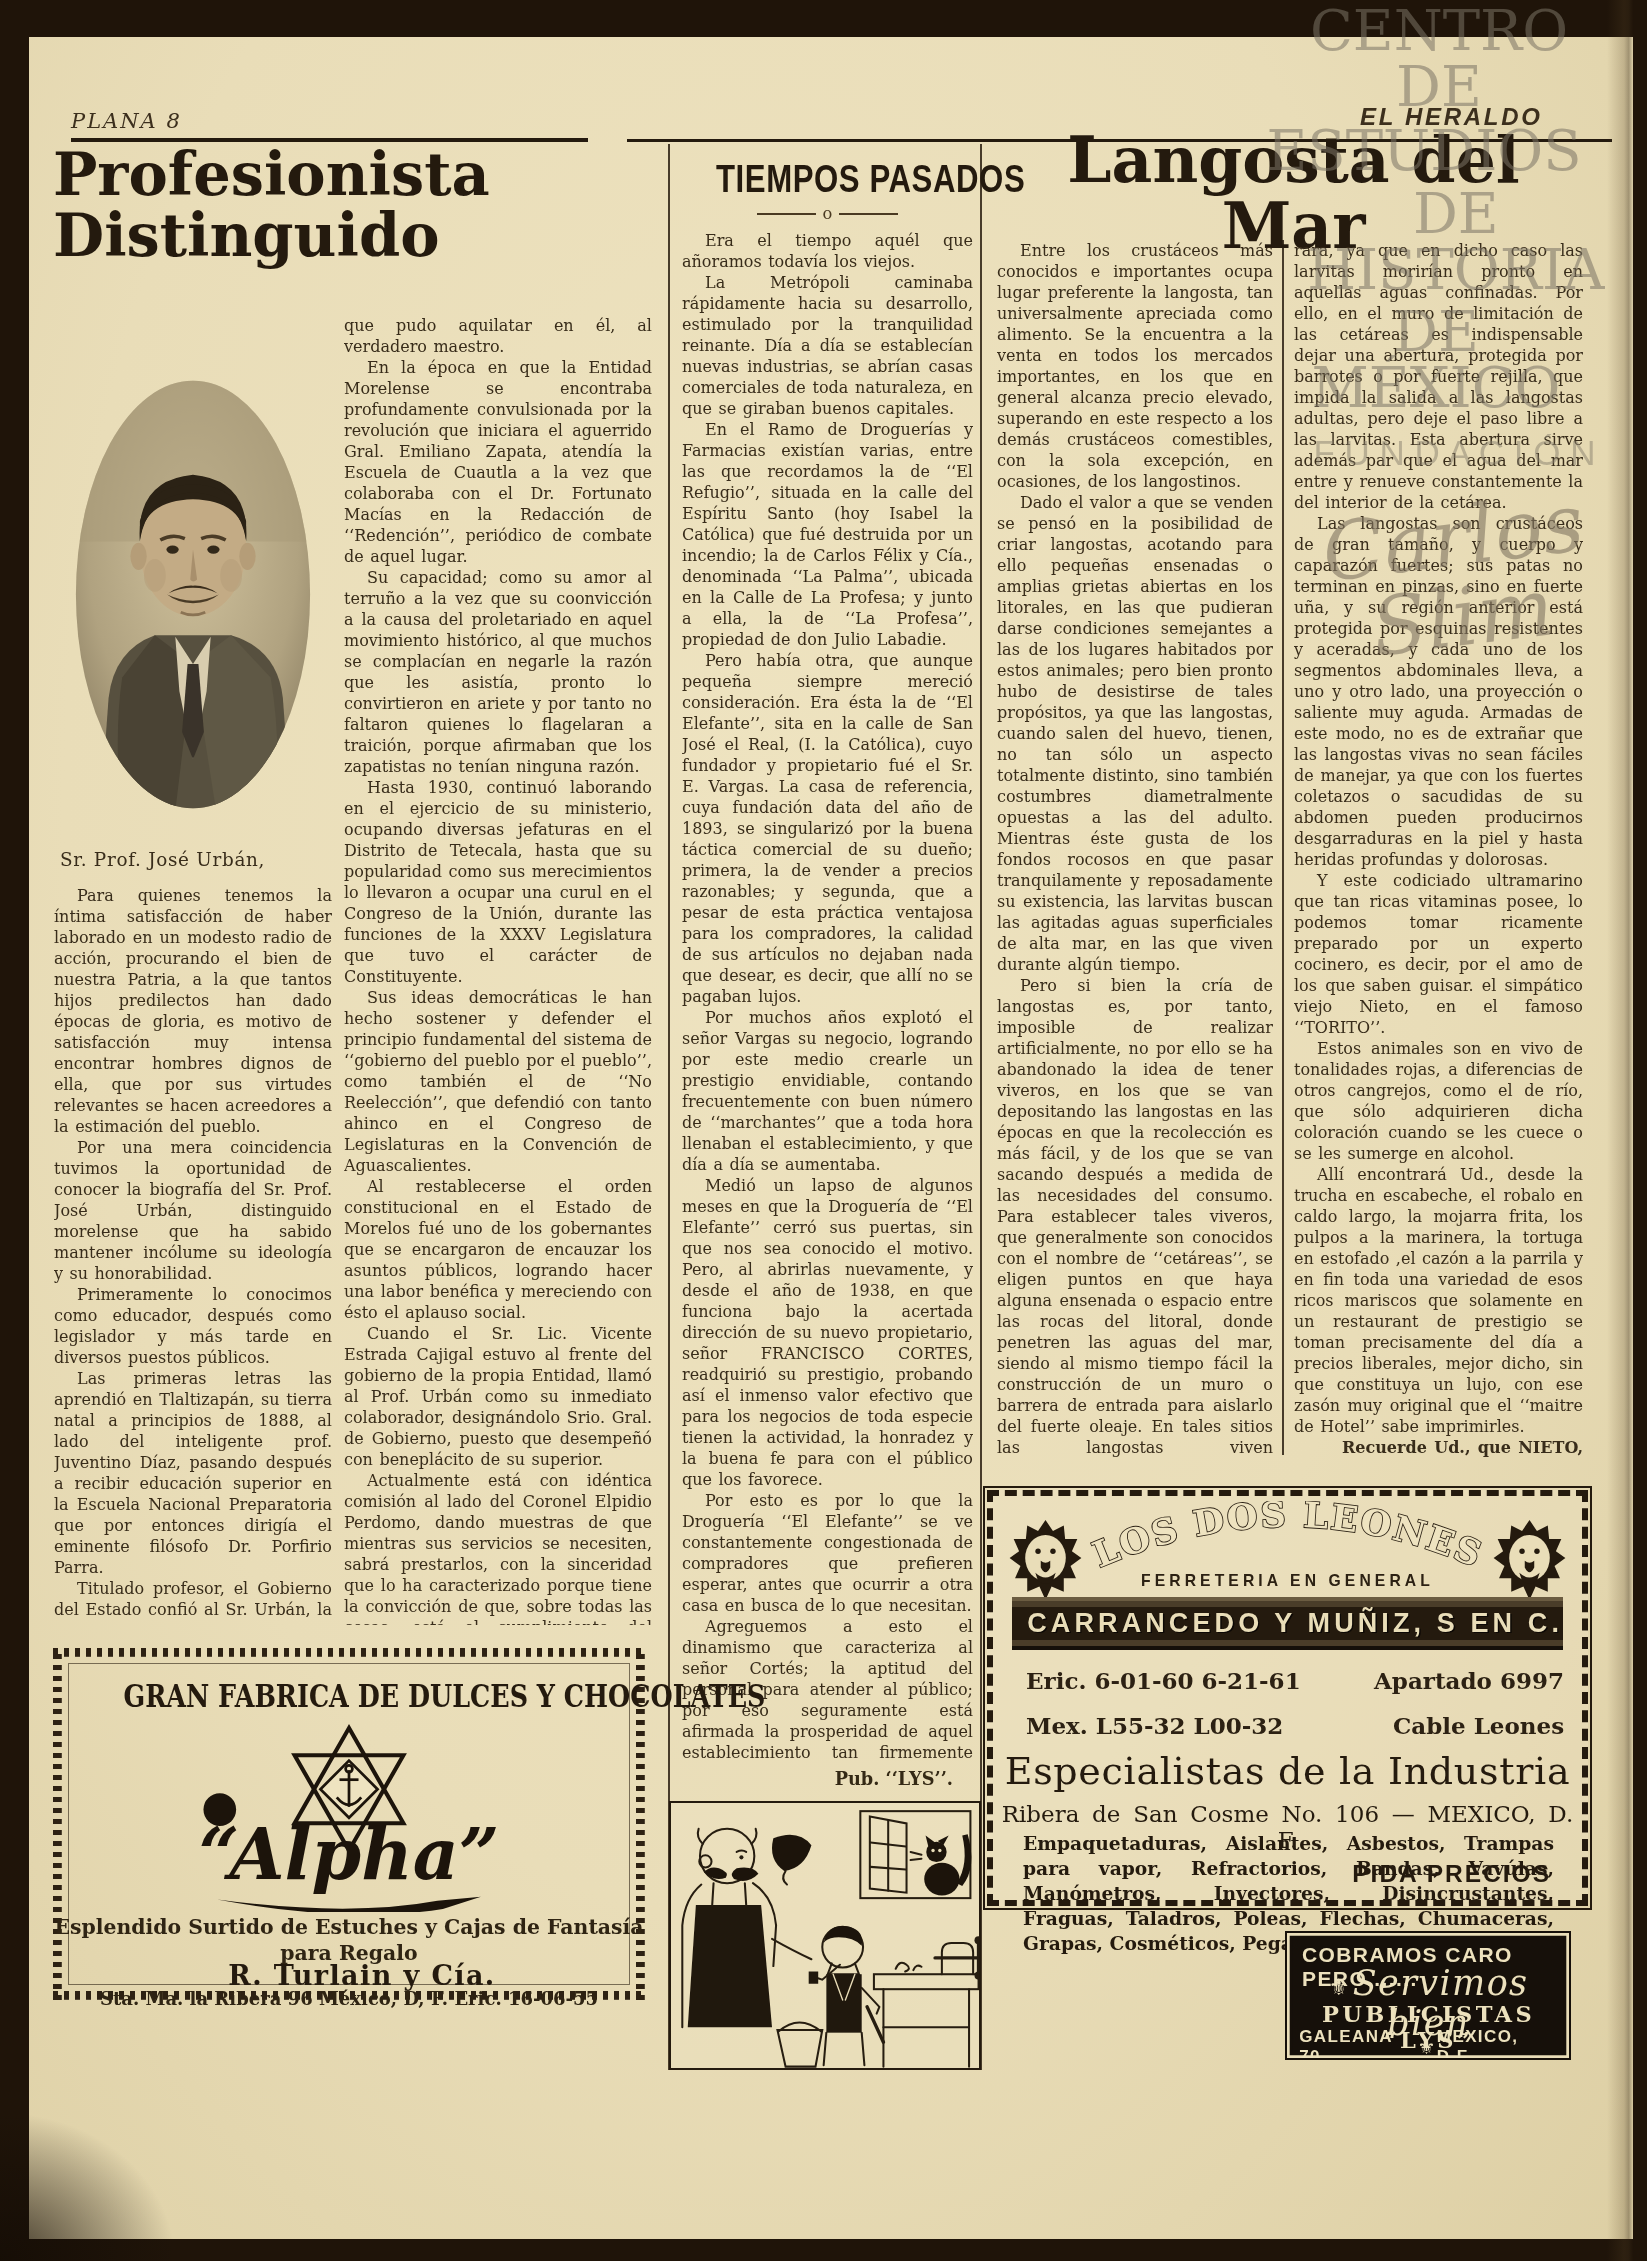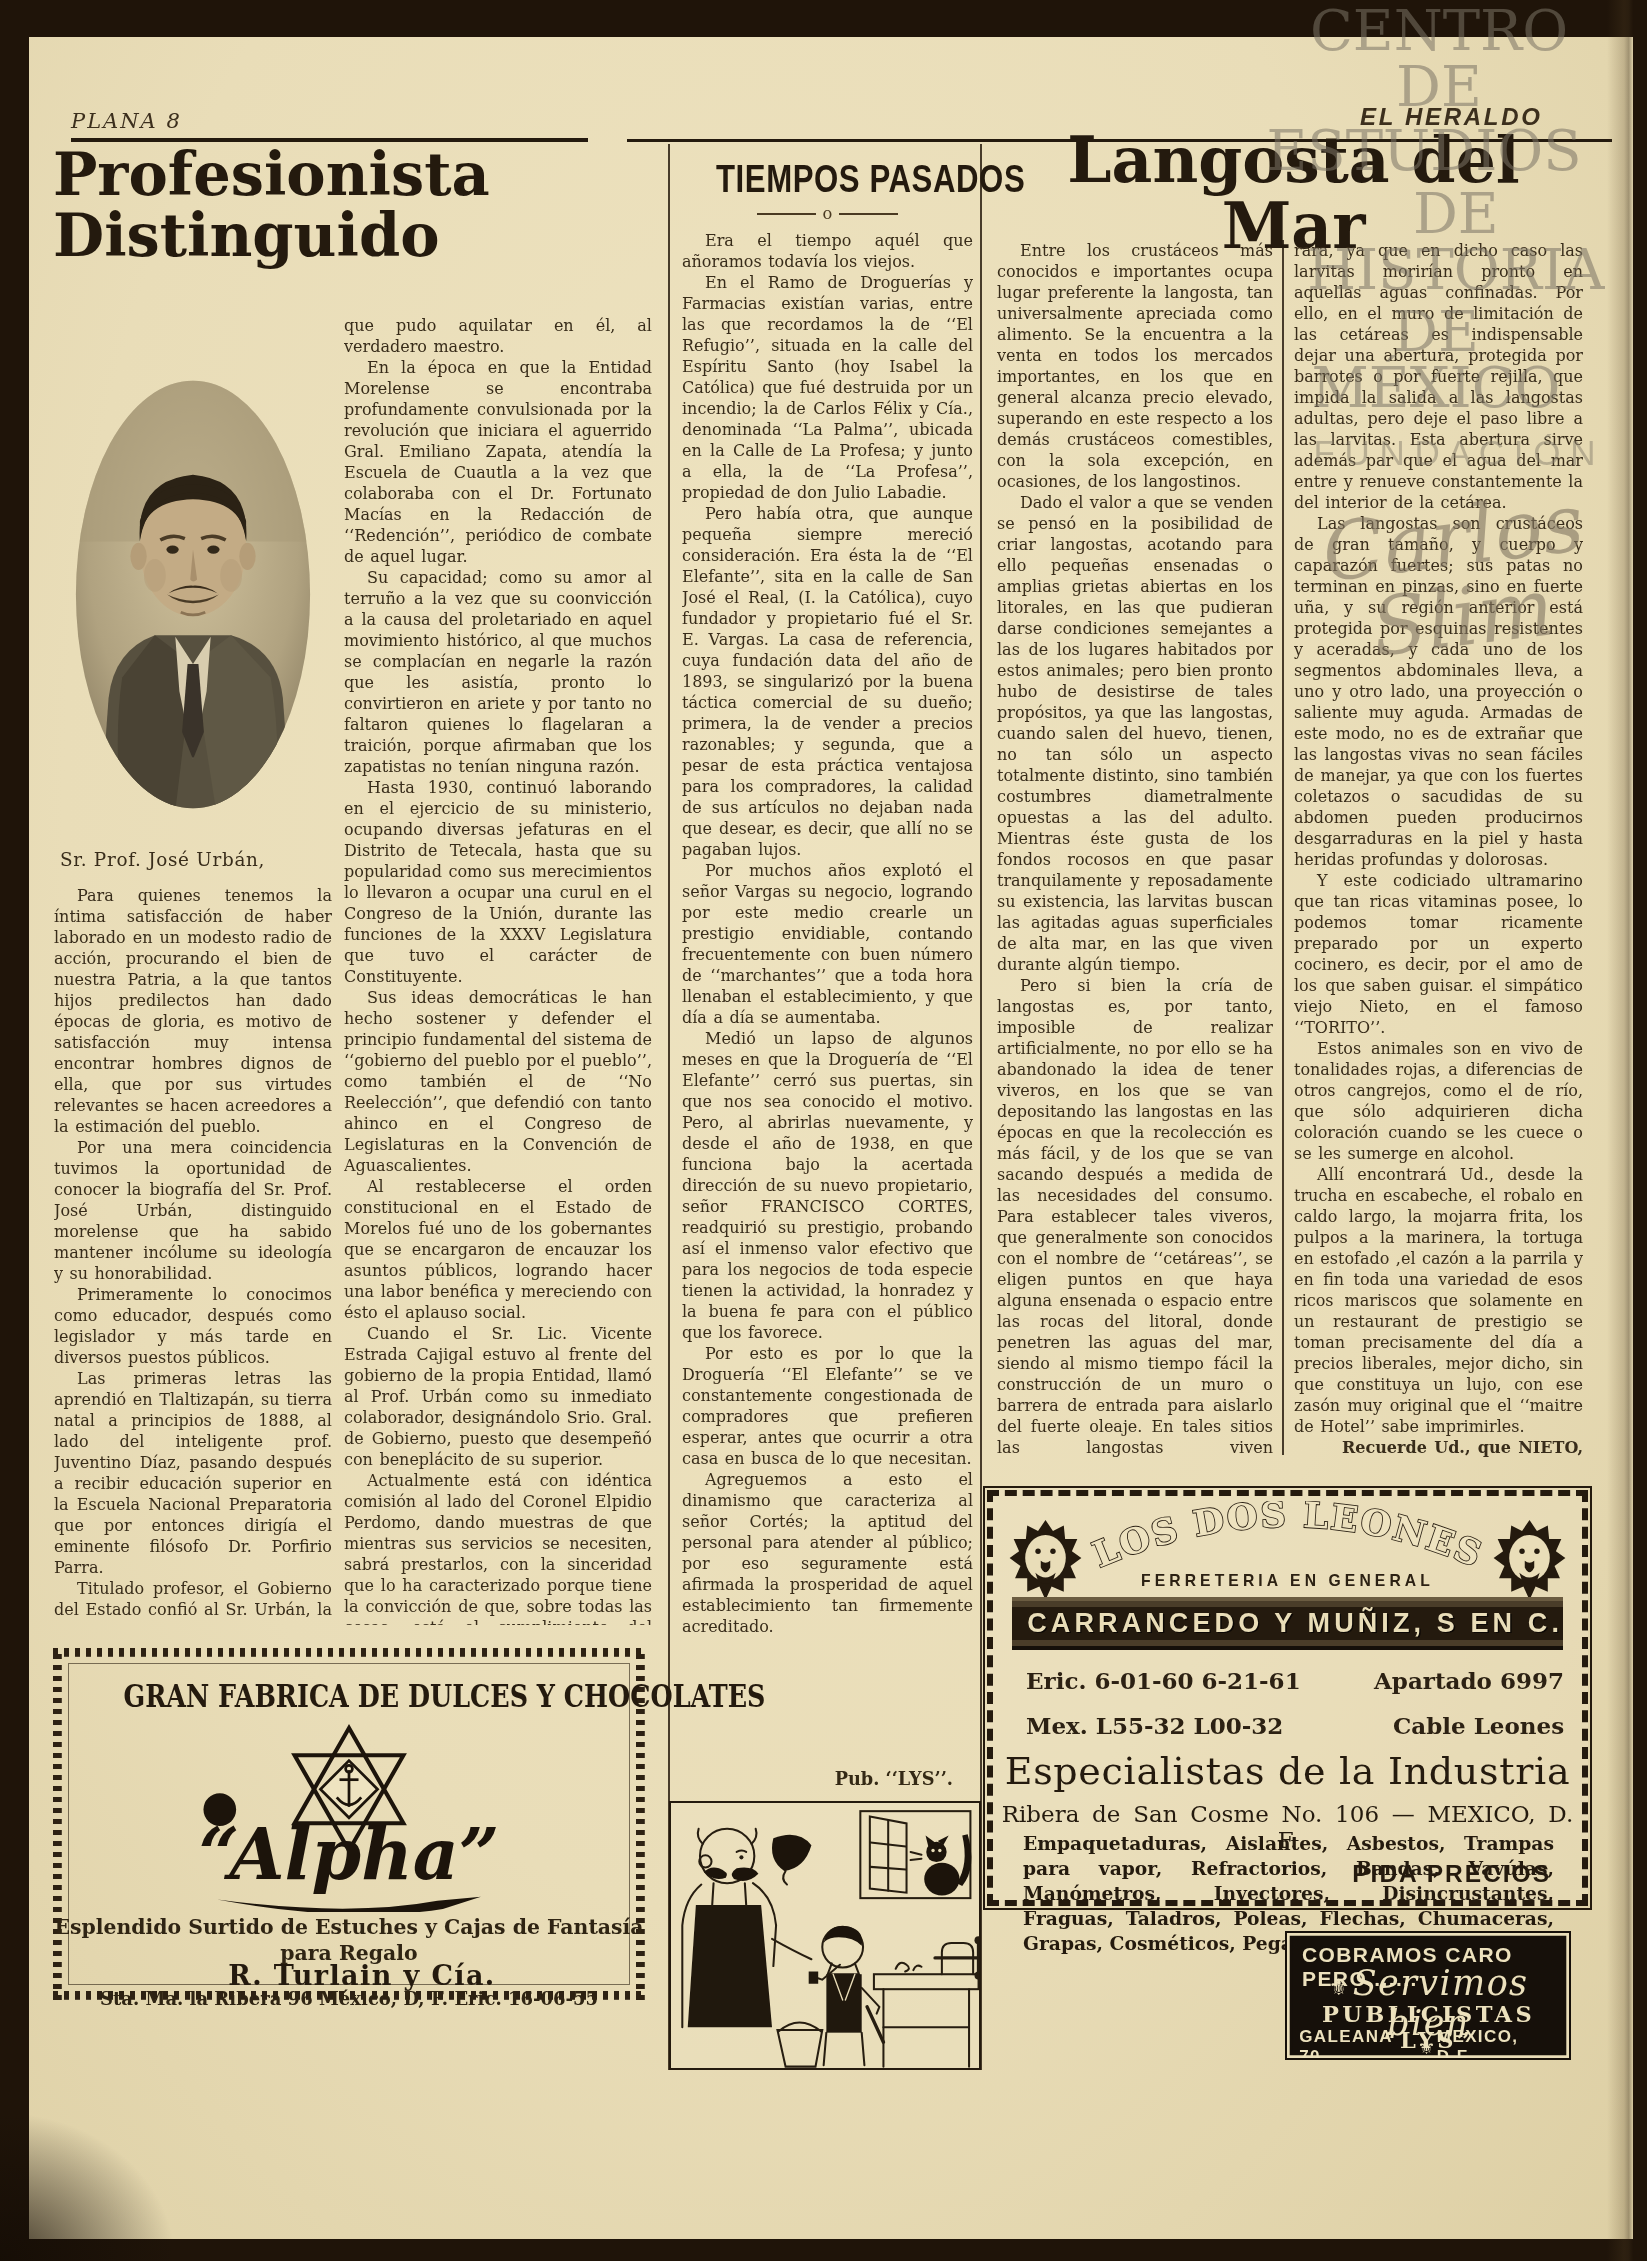--- a/index.html
+++ b/index.html
@@ -145,20 +145,21 @@
   <div class="abs" style="left:682px;top:158px;width:291px;text-align:center;">
     <span class="tp-title condensed">TIEMPOS PASADOS</span>
   </div>
   <div class="abs tp-divider" style="left:682px;top:204px;width:291px;">
     <span class="bar"></span>
     <span style="font-size:16.3px;">o</span>
     <span class="bar"></span>
   </div>
   <div class="abs coltext" style="left:682px;top:230px;width:291px;height:1534px;">
       <p>Era el tiempo aquél que añoramos todavía los viejos.</p>
+      <p>La Metrópoli caminaba rápidamente hacia su desarrollo, estimulado por la tranquilidad reinante. Día a día se establecían nuevas industrias, se abrían casas comerciales de toda naturaleza, en que se giraban buenos capitales.</p>
       <p>En el Ramo de Droguerías y Farmacias existían varias, entre las que recordamos la de ‘‘El Refugio’’, situada en la calle del Espíritu Santo (hoy Isabel la Católica) que fué destruida por un incendio; la de Carlos Félix y Cía., denominada ‘‘La Palma’’, ubicada en la Calle de La Profesa; y junto a ella, la de ‘‘La Profesa’’, propiedad de don Julio Labadie.</p>
       <p>Pero había otra, que aunque pequeña siempre mereció consideración. Era ésta la de ‘‘El Elefante’’, sita en la calle de San José el Real, (I. la Católica), cuyo fundador y propietario fué el Sr. E. Vargas. La casa de referencia, cuya fundación data del año de 1893, se singularizó por la buena táctica comercial de su dueño; primera, la de vender a precios razonables; y segunda, que a pesar de esta práctica ventajosa para los compradores, la calidad de sus artículos no dejaban nada que desear, es decir, que allí no se pagaban lujos.</p>
       <p>Por muchos años explotó el señor Vargas su negocio, logrando por este medio crearle un prestigio envidiable, contando frecuentemente con buen número de ‘‘marchantes’’ que a toda hora llenaban el establecimiento, y que día a día se aumentaba.</p>
       <p>Medió un lapso de algunos meses en que la Droguería de ‘‘El Elefante’’ cerró sus puertas, sin que nos sea conocido el motivo. Pero, al abrirlas nuevamente, y desde el año de 1938, en que funciona bajo la acertada dirección de su nuevo propietario, señor FRANCISCO CORTES, readquirió su prestigio, probando así el inmenso valor efectivo que para los negocios de toda especie tienen la actividad, la honradez y la buena fe para con el público que los favorece.</p>
       <p>Por esto es por lo que la Droguería ‘‘El Elefante’’ se ve constantemente congestionada de compradores que prefieren esperar, antes que ocurrir a otra casa en busca de lo que necesitan.</p>
       <p>Agreguemos a esto el dinamismo que caracteriza al señor Cortés; la aptitud del personal para atender al público; por eso seguramente está afirmada la prosperidad de aquel establecimiento tan firmemente acreditado.</p>
     </div>
   <div class="abs byline" style="left:682px;top:1768px;width:271px;">Pub. ‘‘LYS’’.</div>
 
   <div class="abs cartoon-box" style="left:669px;top:1801px;width:308px;height:265px;">

